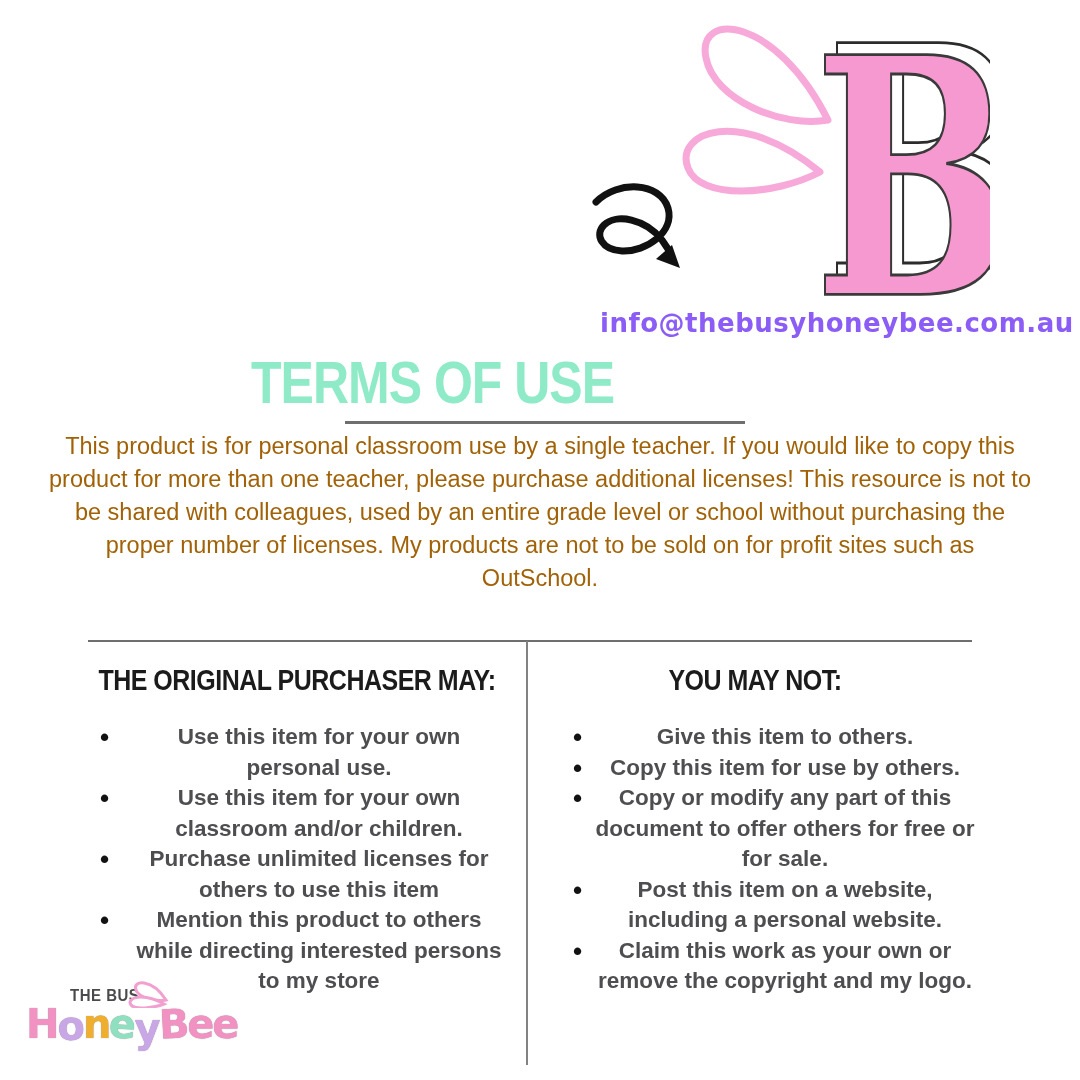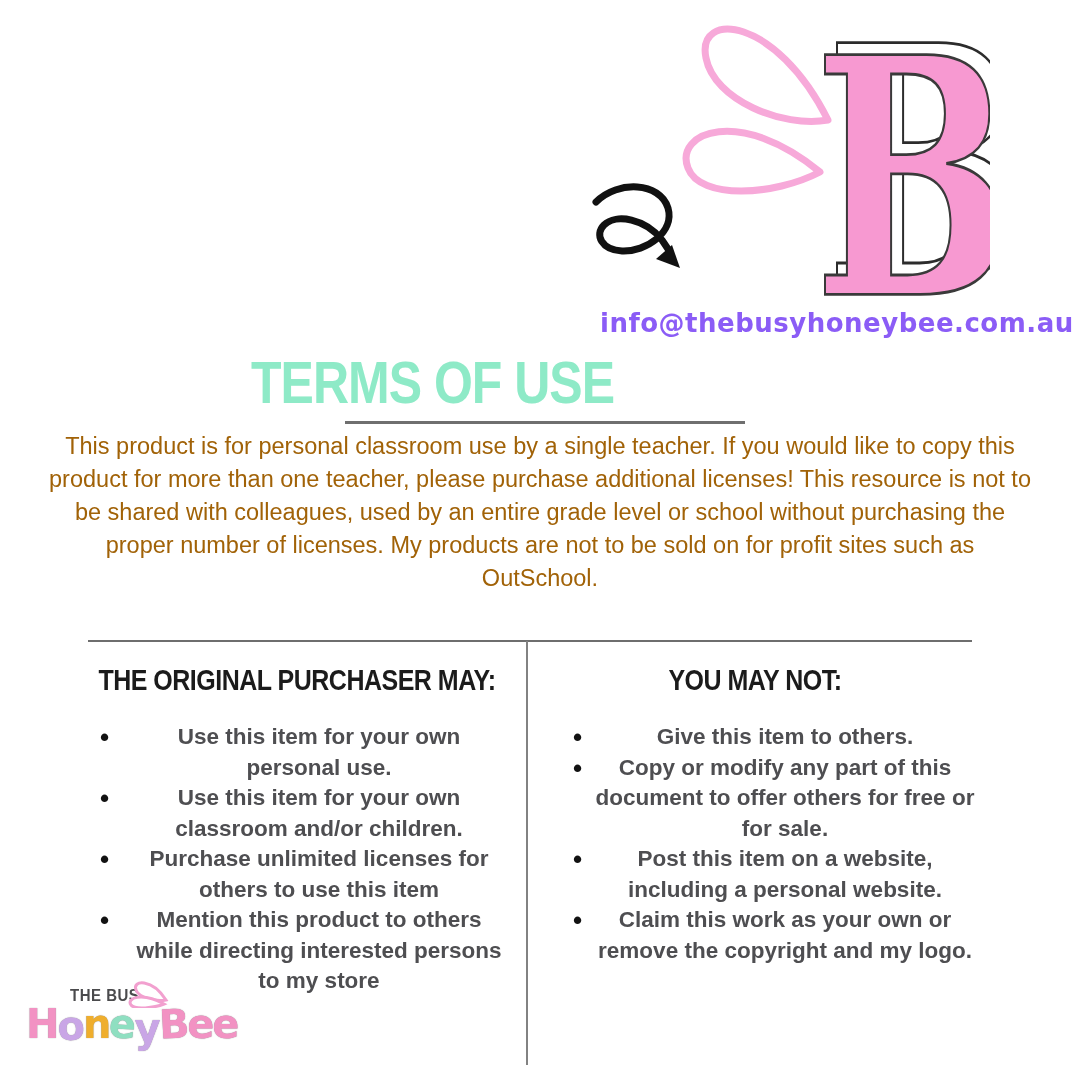--- a/index.html
+++ b/index.html
@@ -155,20 +155,21 @@
       <li>Mention this product to others while directing interested persons to my store</li>
     </ul>
   </div>
 
   <div class="col col-right">
     <div class="col-heading-wrap">
       <div class="col-heading">YOU MAY NOT:</div>
     </div>
     <ul>
       <li>Give this item to others.</li>
+      <li>Copy this item for use by others.</li>
       <li>Copy or modify any part of this document to offer others for free or for sale.</li>
       <li>Post this item on a website, including a personal website.</li>
       <li>Claim this work as your own or remove the copyright and my logo.</li>
     </ul>
   </div>
 
   <div class="footer-logo">
     <div class="footer-top">THE BUSY</div>
     <div class="footer-letters">
       <span style="color: rgb(242, 146, 195);">H</span><span style="color: rgb(201, 166, 230);">o</span><span style="color: rgb(239, 174, 45);">n</span><span style="color: rgb(143, 223, 193);">e</span><span style="color: rgb(201, 166, 230);">y</span><span style="color: rgb(242, 146, 195);">B</span><span style="color: rgb(242, 146, 195);">e</span><span style="color: rgb(242, 146, 195);">e</span>

